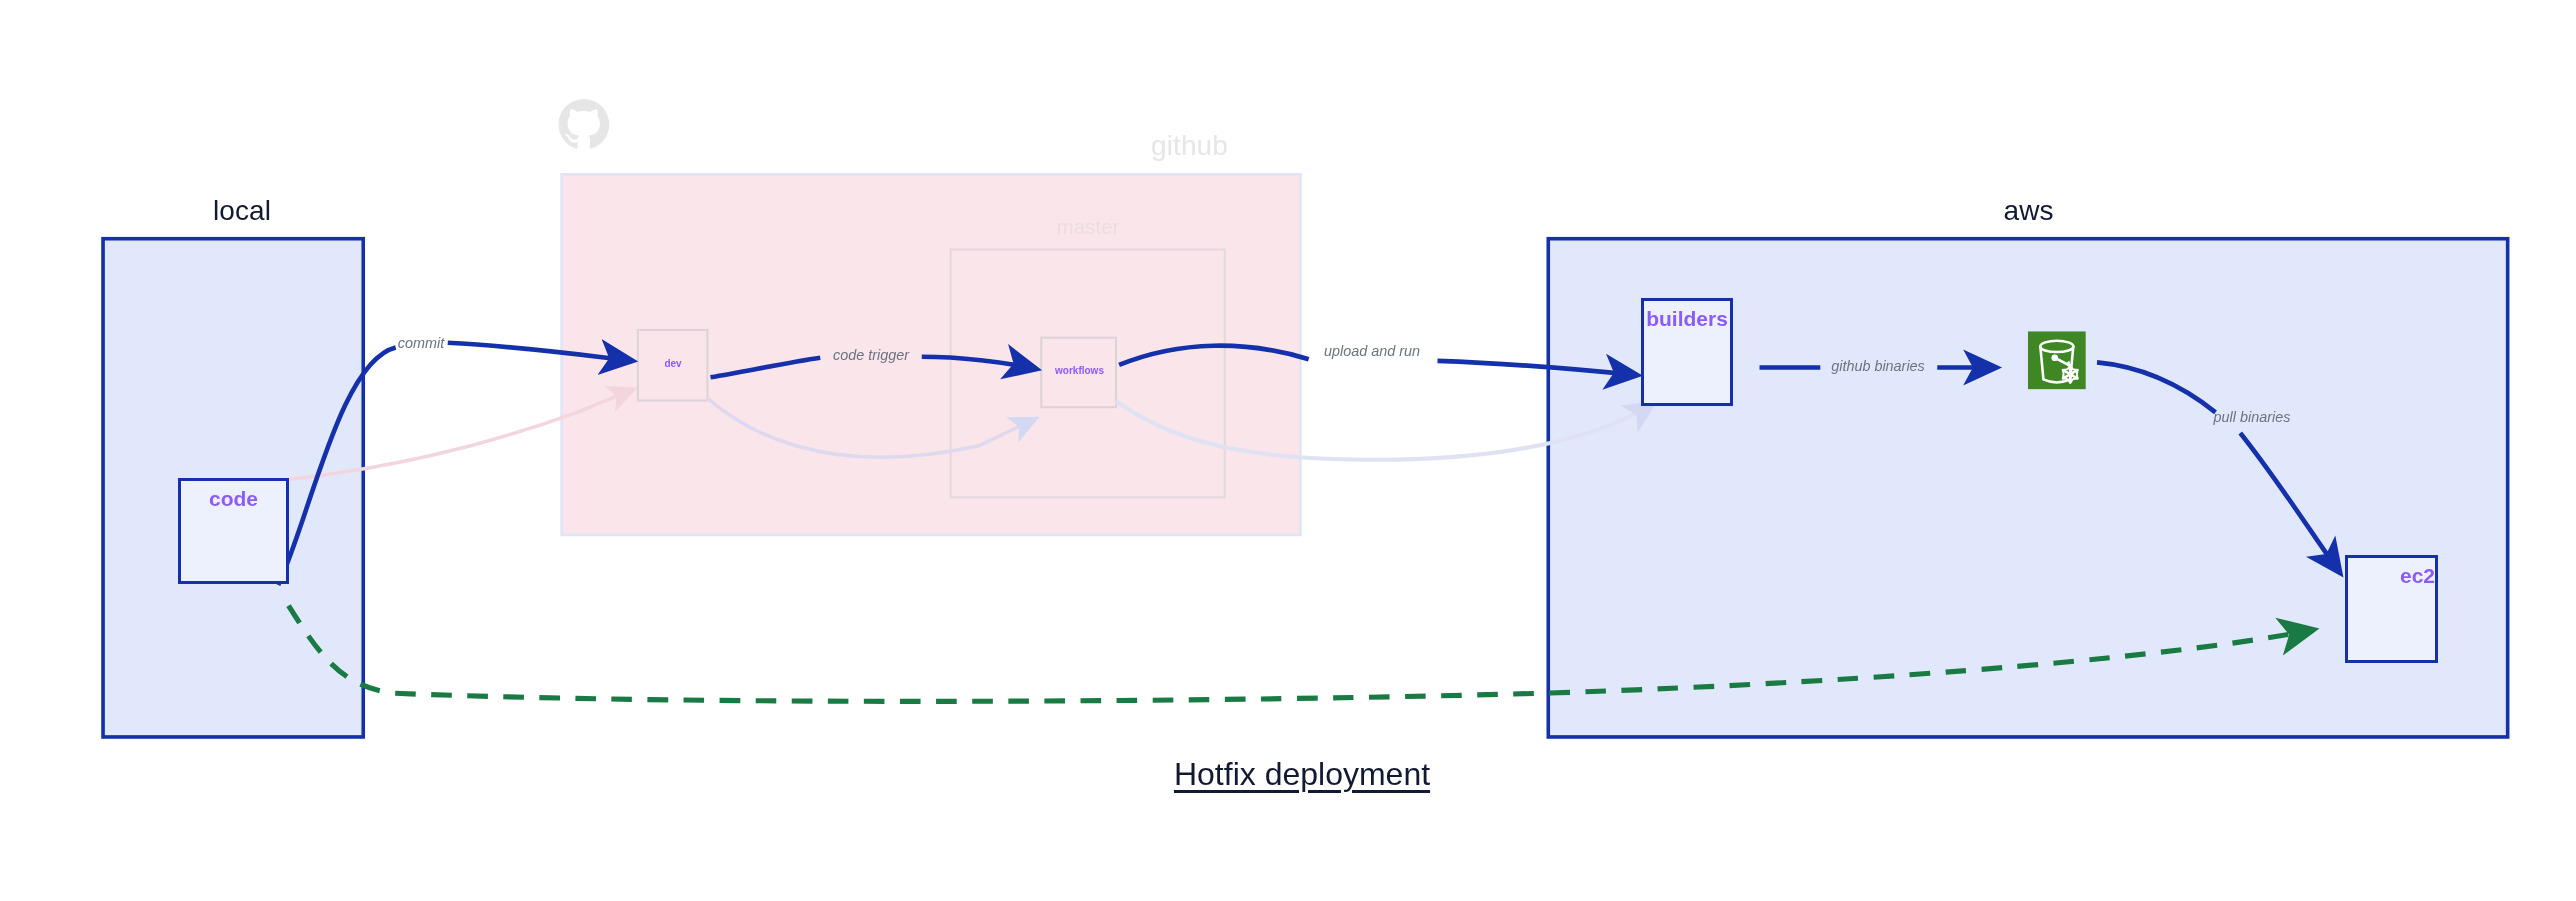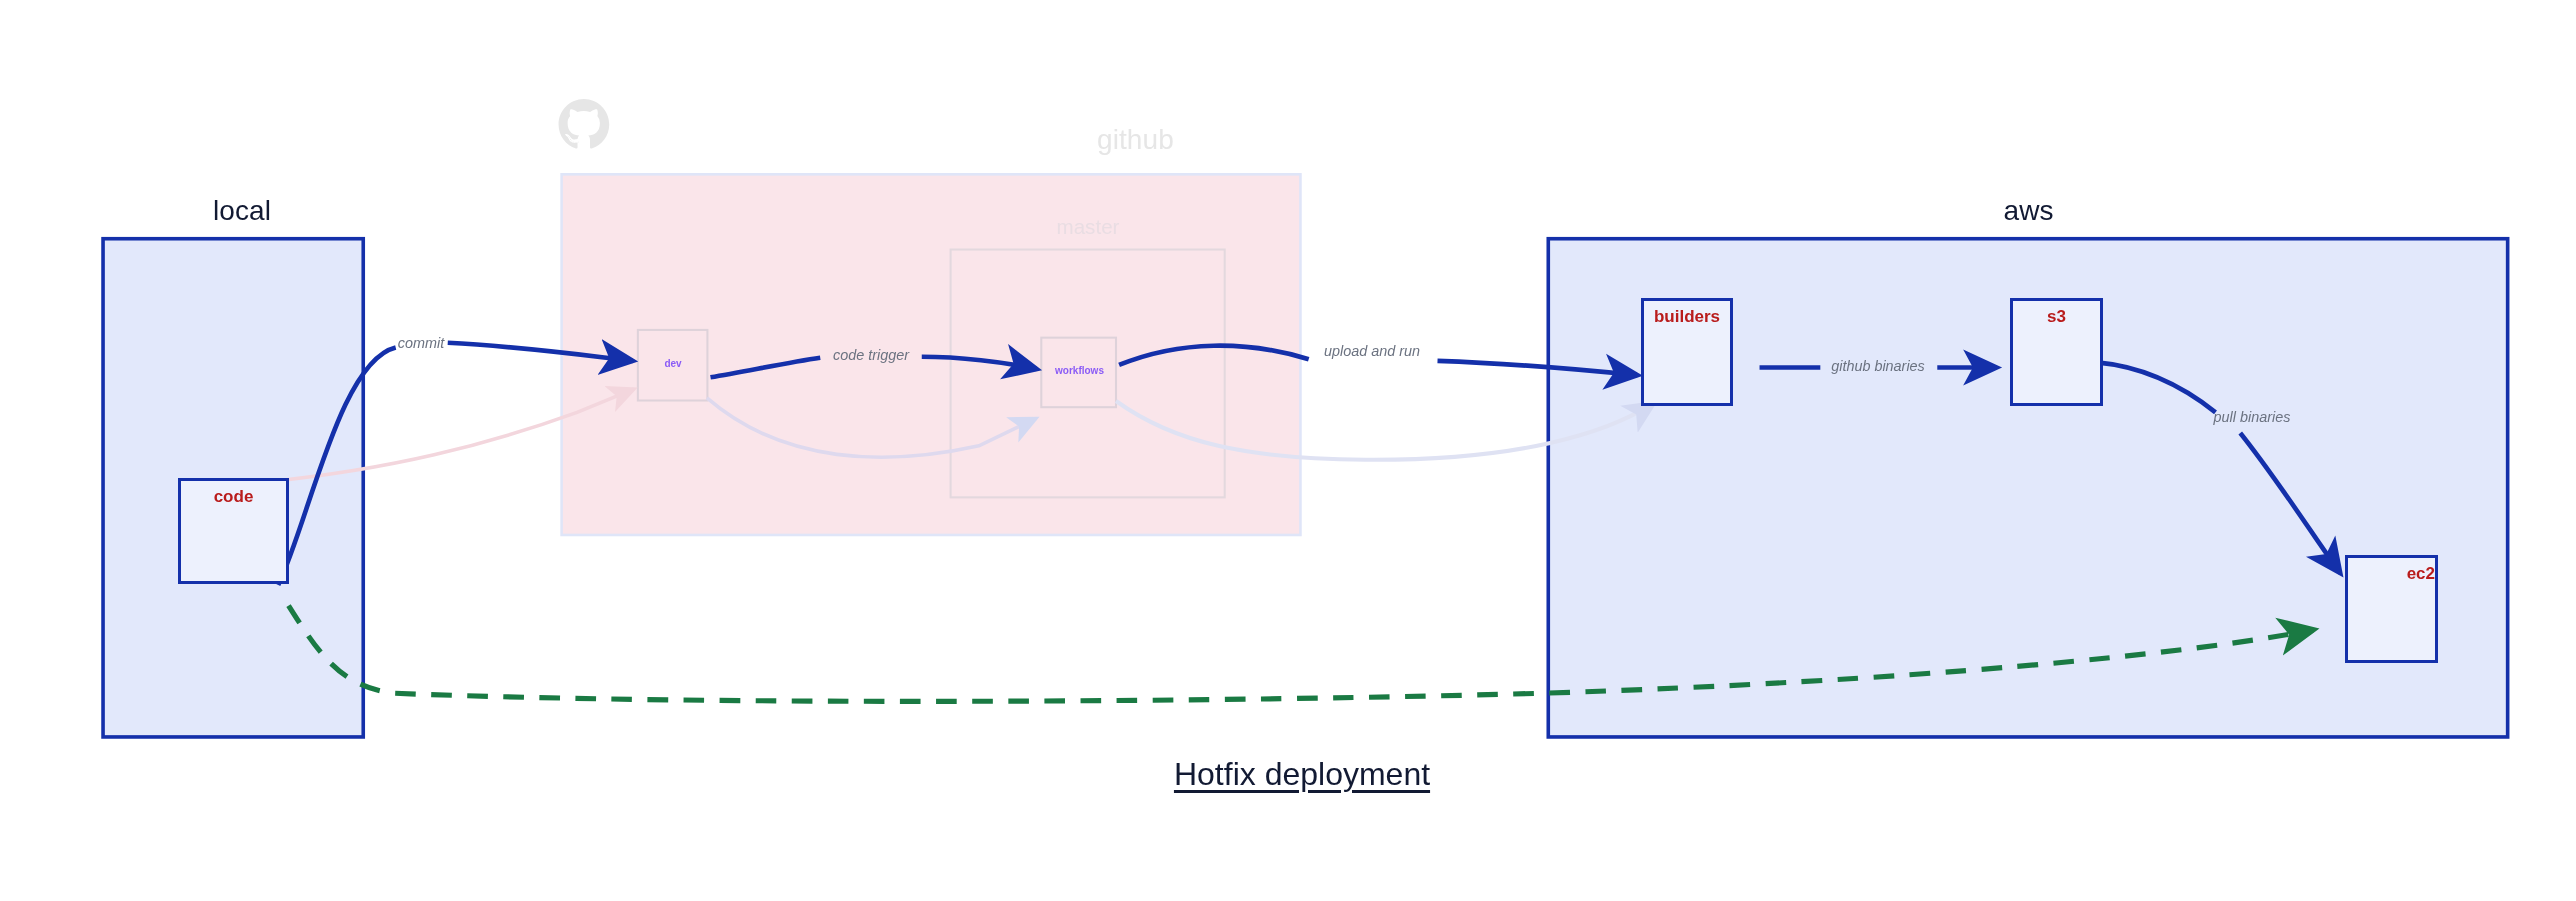--- a/index.html
+++ b/index.html
@@ -46,23 +46,23 @@
   .node {
     position: absolute;
     box-sizing: border-box;
     border: 3.6px solid #1430aa;
     background: #edf1fd;
     display: flex;
     flex-direction: column;
     align-items: center;
   }
   .node-title {
-    font-size: 17px;
+    font-size: 21px;
     font-weight: bold;
-    color: #b91c1c;
+    color: #8b5cf6;
     margin-top: 7.2px;
     line-height: 1;
     white-space: nowrap;
     font-family: "Liberation Sans", sans-serif;
   }
   .ghost-label {
     position: absolute;
     font-size: 10px;
     font-weight: bold;
     color: #8b5cf6;
@@ -258,41 +258,38 @@
       </g>
     </g>
 
     <g transform="translate(384,977) scale(0.66)">
       <use href="#gopher-glyph"></use>
     </g>
   </svg>
 
   <div class="zone-label" style="left:112px; top:195px; width:260px;">local</div>
 
-  <div class="zone-label muted" style="left:1097px; top:124px; width:185px; text-align:left;">github</div>
+  <div class="zone-label muted" style="left:1097px; top:130px; width:185px; text-align:center;">github</div>
 
   <div class="zone-label" style="left:1549px; top:195px; width:959px;">aws</div>
 
   <div class="ghost-label big" style="left:951px; top:215px; width:274px;">master</div>
 
   <div class="ghost-label" style="left:638px; top:358px; width:70px;">dev</div>
 
   <div class="ghost-label" style="left:1035px; top:365px; width:89px;">workflows</div>
 
   <div class="node" style="left:178px; top:478px; width:111px; height:106px;">
     <div class="node-title">code</div>
   </div>
 
   <div class="node" style="left:1641px; top:298px; width:92px; height:108px;">
     <div class="node-title">builders</div>
   </div>
 
-  <div class="node" style="left:2010px; top:298px; width:93px; height:108px;">
-    <div class="node-title">s3</div>
-  </div>
 
   <div class="node" style="left:2345px; top:555px; width:93px; height:108px;align-items:flex-end;">
     <div class="node-title">ec2</div>
   </div>
 
   <div class="edge-label" style="left:421px; top:343px;text-align:center;">commit</div>
 
   <div class="edge-label" style="left:871px; top:355px;">code trigger</div>
 
   <div class="edge-label" style="left:1372px; top:351px;">upload and run</div>

